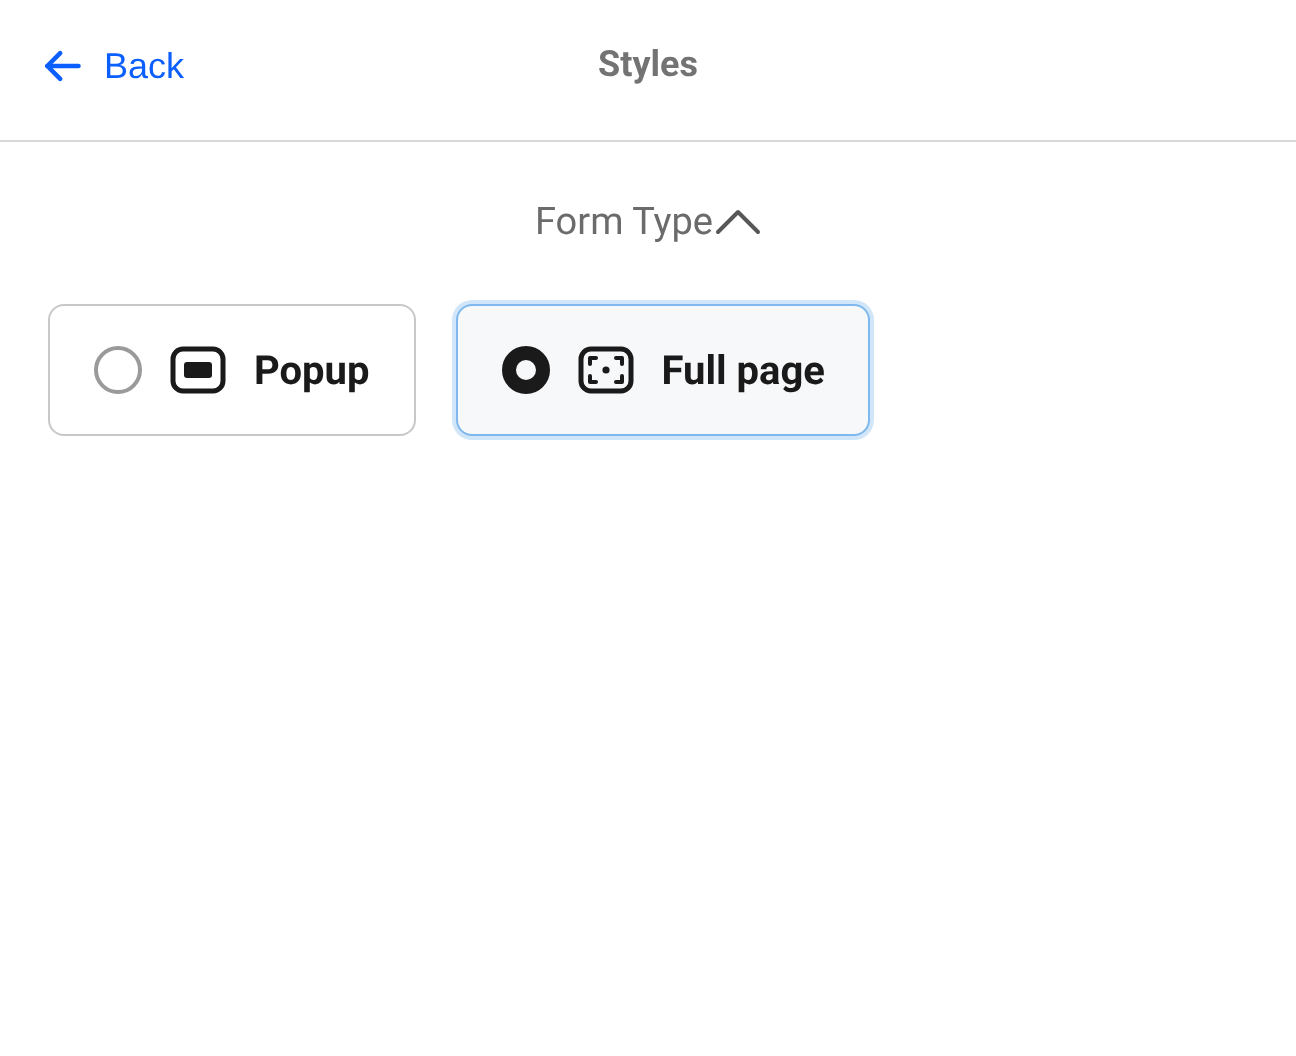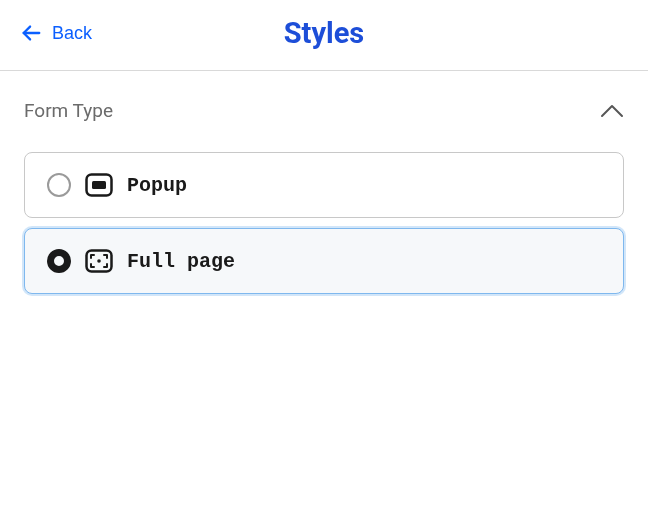--- a/index.html
+++ b/index.html
@@ -9,21 +9,21 @@
     }
     body {
       font-family: -apple-system, BlinkMacSystemFont, "Segoe UI", Roboto, sans-serif;
       background: #fff;
       width: 648px;
       height: 528px;
       overflow: hidden;
     }
     .header {
       display: flex;
-      align-items: center;
+      align-items: flex-start;
       padding: 22px 20px 26px 20px;
       position: relative;
       border-bottom: 1px solid #d9d9d9;
     }
     .back-btn {
       display: flex;
       align-items: center;
       gap: 10px;
       color: #0b5fff;
       font-size: 18px;
@@ -33,48 +33,47 @@
       border: none;
     }
     .back-arrow {
       width: 22px;
       height: 22px;
     }
     .title {
       position: absolute;
       left: 50%;
       transform: translateX(-50%);
-      font-size: 29px;
+      font-size: 18px;
       font-weight: 700;
-      color: #1d4ed8;
+      color: #737373;
     }
     .section {
       padding: 28px 24px 0 24px;
     }
     .section-header {
       display: flex;
-      justify-content: space-between;
+      justify-content: center;
       align-items: center;
       margin-bottom: 30px;
     }
     .section-title {
       font-size: 19px;
       color: #6b6b6b;
       font-weight: 400;
     }
     .chevron {
       width: 24px;
       height: 14px;
       color: #575757;
     }
     .options {
       display: flex;
-      flex-direction: column;
-      gap: 10px;
-      font-family: Liberation Mono, monospace;
+      flex-direction: row;
+      gap: 20px;
     }
     .option {
       display: flex;
       align-items: center;
       gap: 14px;
       padding: 18px 22px;
       border: 1px solid #c8c8c8;
       border-radius: 8px;
       cursor: pointer;
       background: #fff;

